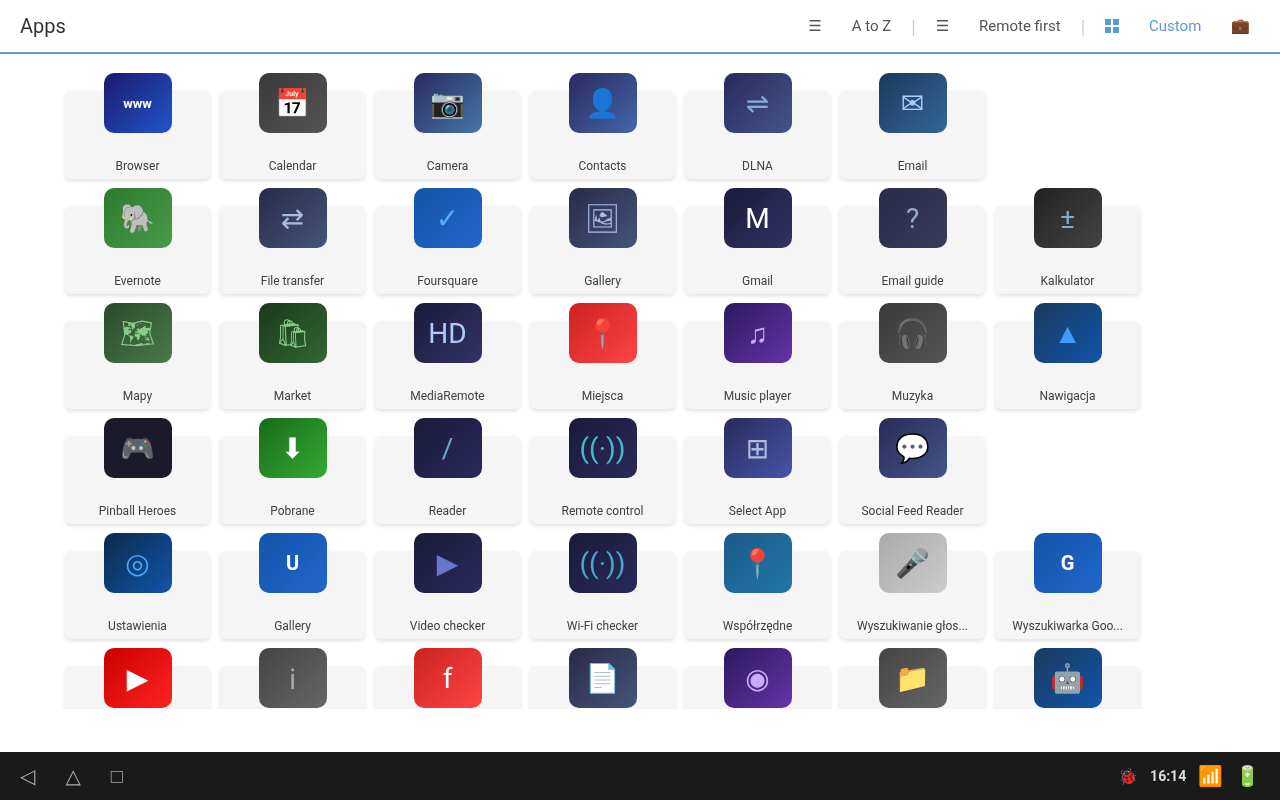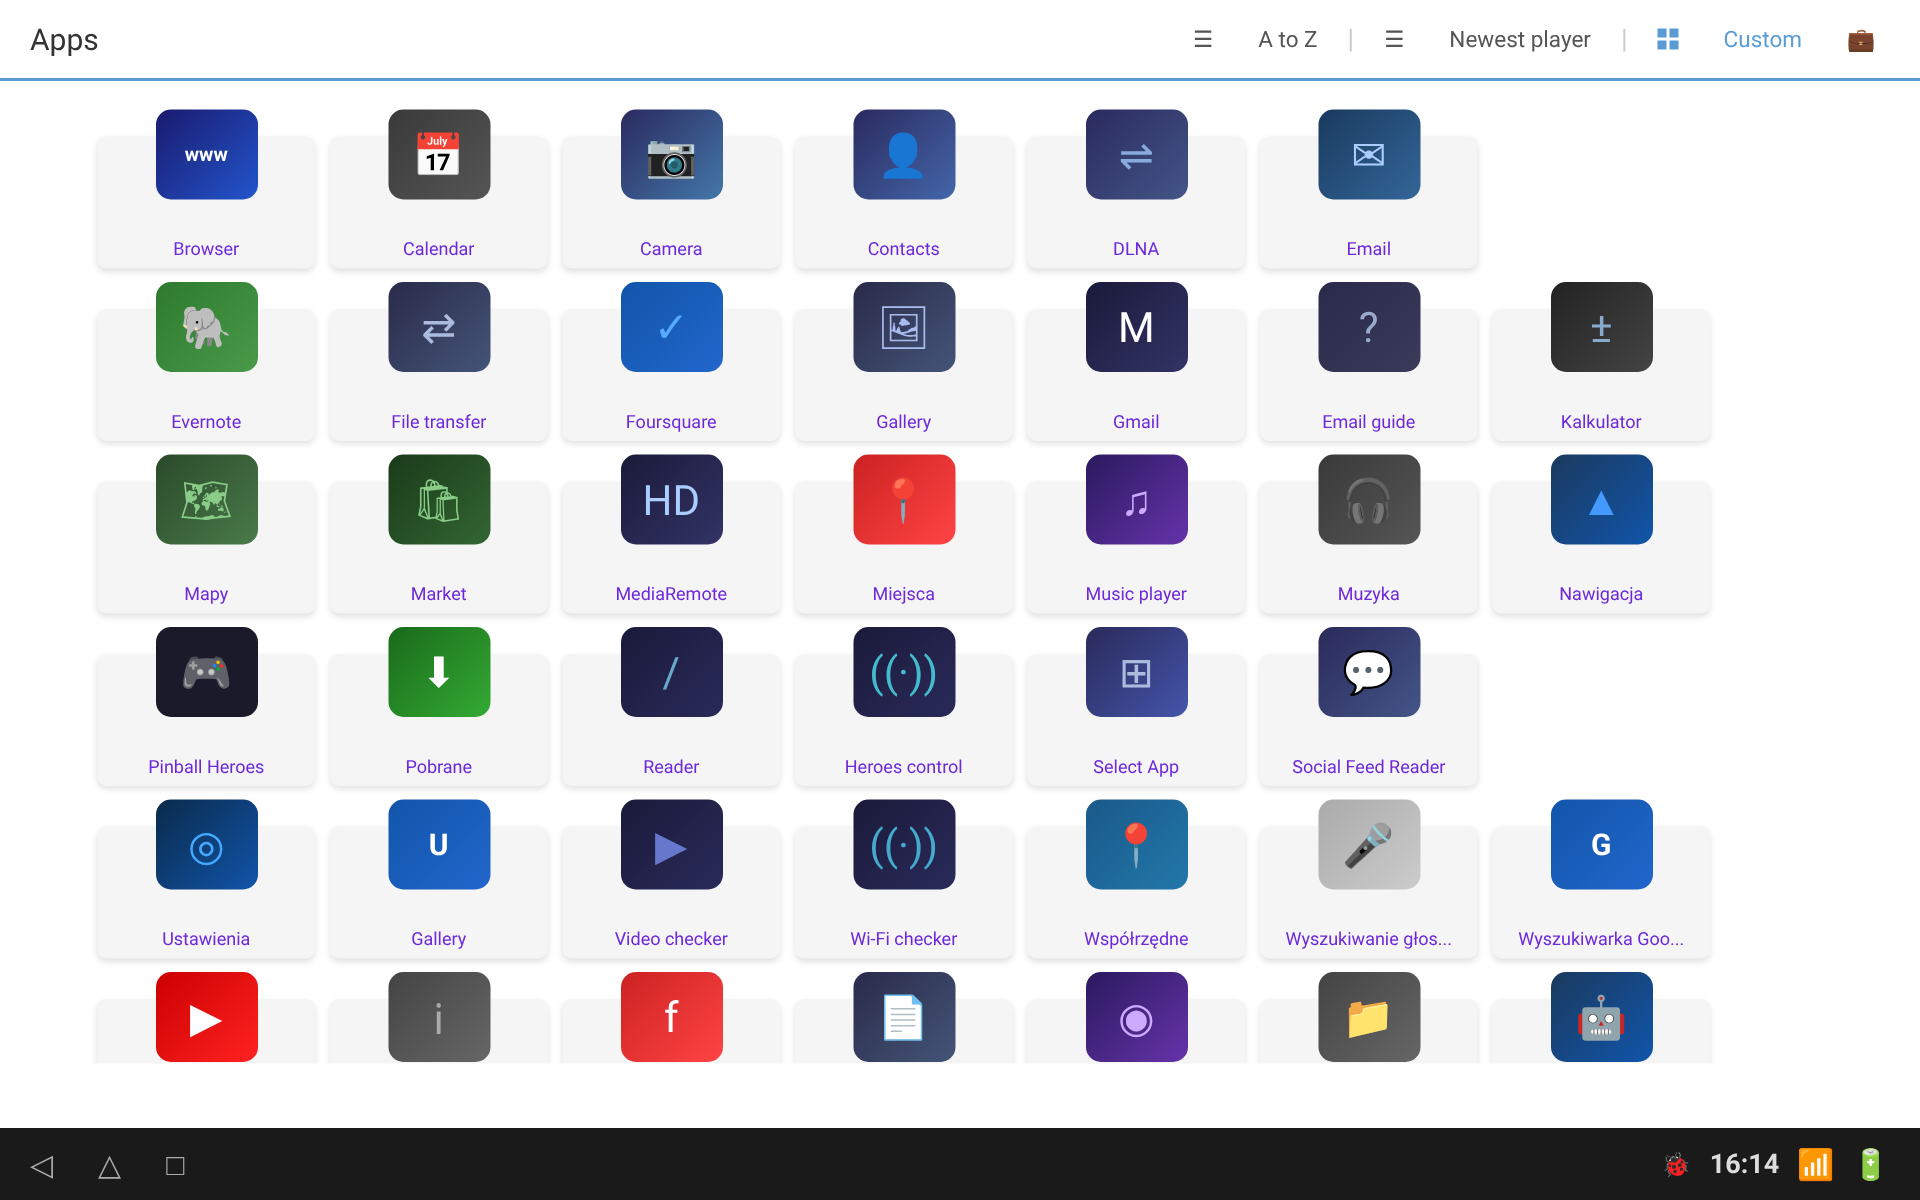--- a/index.html
+++ b/index.html
@@ -110,21 +110,21 @@
       position: absolute;
       top: -18px;
       display: flex;
       align-items: center;
       justify-content: center;
       background: #ccc;
       font-size: 28px;
     }
     .app-label {
       font-size: 12px;
-      color: #6d28d9;
+      color: #404040;
       text-align: center;
       margin-top: 2px;
       line-height: 1.2;
     }
 
     
     .icon-browser { background: linear-gradient(135deg, #1a1a6e, #2255cc); color: white; font-size: 13px; font-weight: bold; }
     .icon-calendar { background: linear-gradient(135deg, #3a3a3a, #555); color: #aad4f5; }
     .icon-camera { background: linear-gradient(135deg, #2a2a5e, #4477aa); color: #88ccff; }
     .icon-contacts { background: linear-gradient(135deg, #2a2a5e, #4466aa); color: #aaccff; }
@@ -185,21 +185,21 @@
       cursor: pointer;
     }
     .nav-right {
       display: flex;
       align-items: center;
       gap: 12px;
       color: #bbb;
       font-size: 14px;
     }
     .nav-time {
-      font-size: 18px;
+      font-size: 14px;
       color: #ddd;
       font-weight: bold;
     }
     .nav-bug-icon {
       font-size: 16px;
       color: #aaa;
     }
 
     
     .crash-img {
@@ -226,21 +226,21 @@
 </head>
 <body>
 
 <div id="header">
   <span class="header-title">Apps</span>
   <div class="header-controls">
     <span class="header-item">☰</span>
     <span class="header-item">A to Z</span>
     <span class="header-sep">|</span>
     <span class="header-item">☰</span>
-    <span class="header-item">Newest player</span>
+    <span class="header-item">Remote first</span>
     <span class="header-sep">|</span>
     <span class="header-item">
       <div class="grid-icon">
         <span></span>
           <span></span>
           <span></span>
           <span></span>
       </div>
     </span>
     <span class="header-item active">Custom</span>
@@ -390,21 +390,21 @@
       </div>
       <div class="app-item">
         <div class="app-tile">
           <div class="app-icon-wrap icon-reader">/</div>
           <span class="app-label">Reader</span>
         </div>
       </div>
       <div class="app-item">
         <div class="app-tile">
           <div class="app-icon-wrap icon-remote">((·))</div>
-          <span class="app-label">Heroes control</span>
+          <span class="app-label">Remote control</span>
         </div>
       </div>
       <div class="app-item">
         <div class="app-tile">
           <div class="app-icon-wrap icon-selectapp">⊞</div>
           <span class="app-label">Select App</span>
         </div>
       </div>
       <div class="app-item">
         <div class="app-tile">

